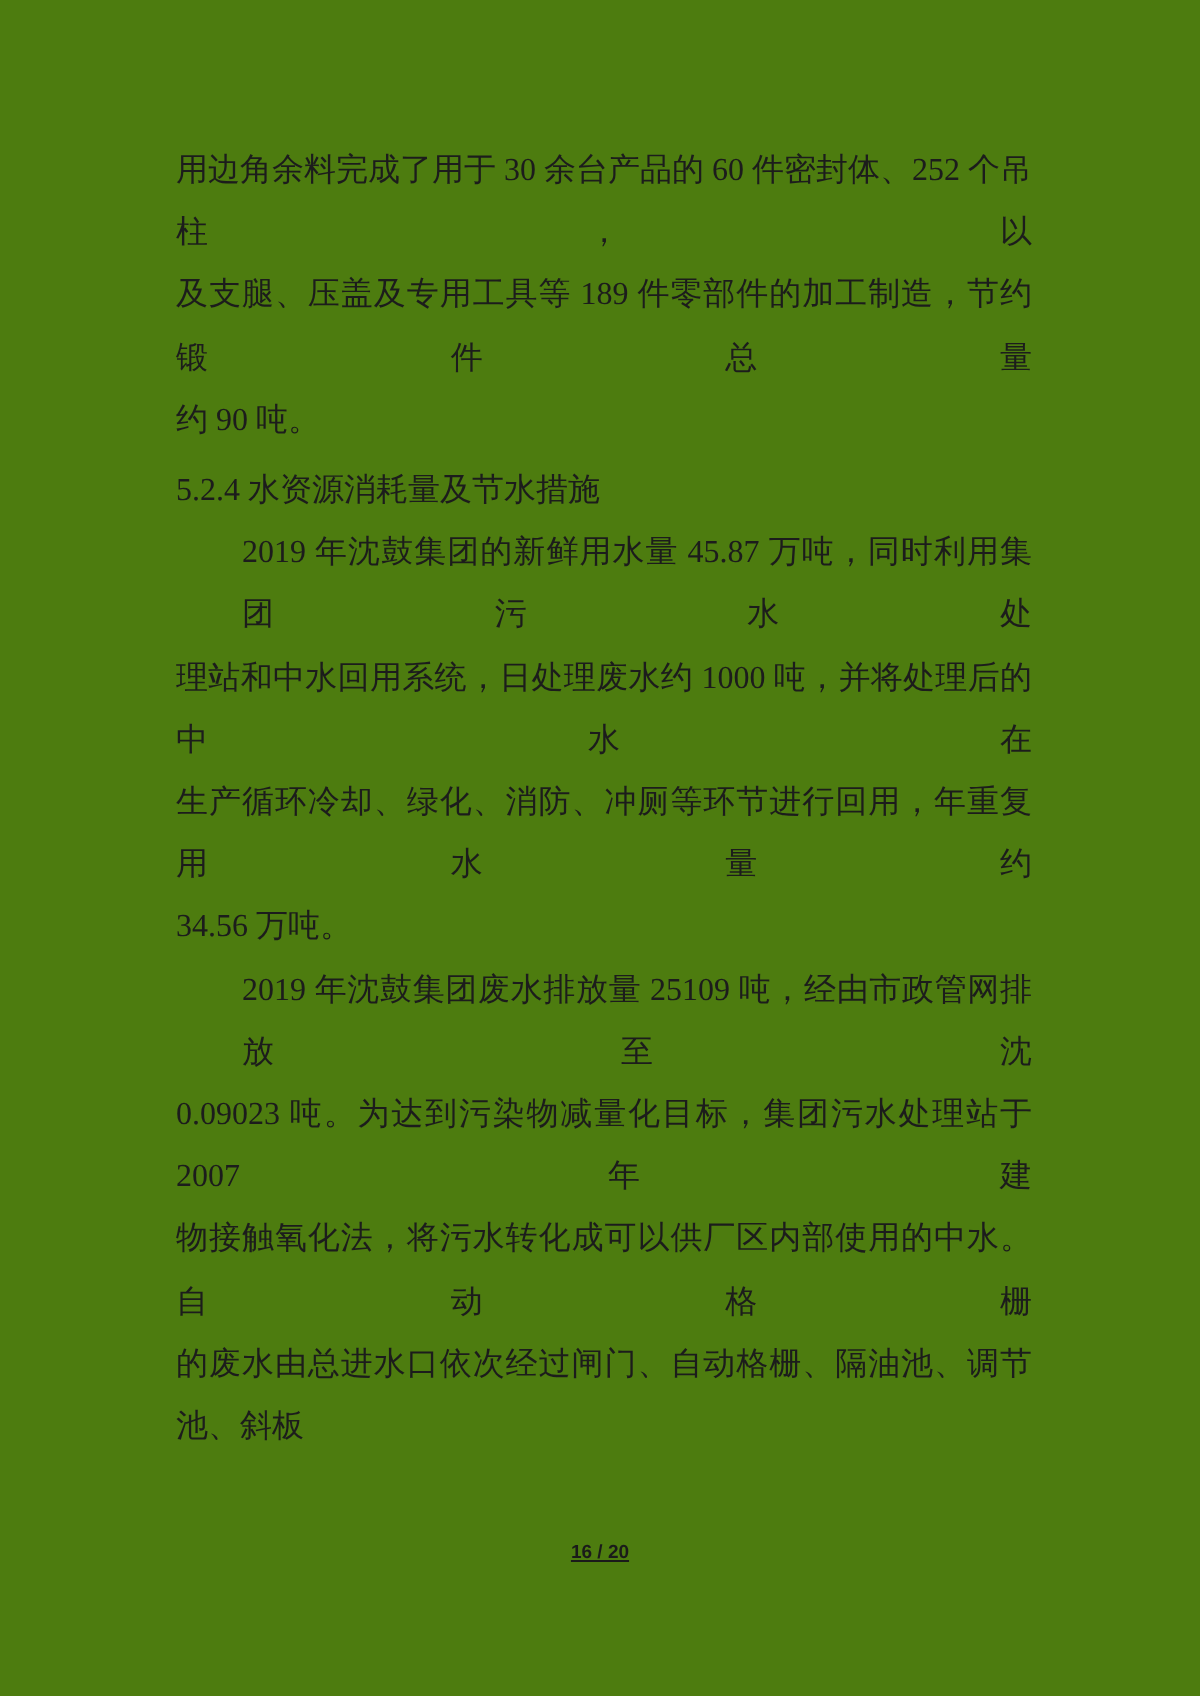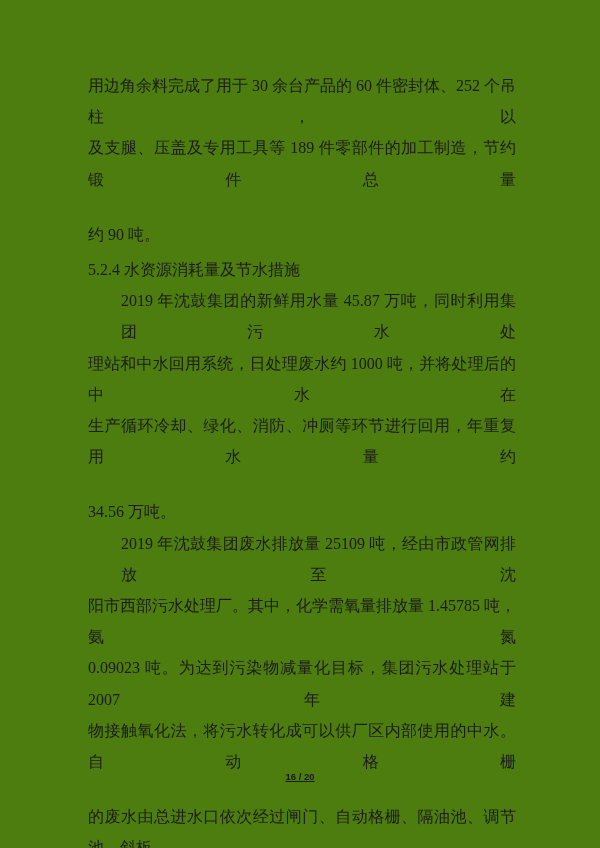--- a/index.html
+++ b/index.html
@@ -27,21 +27,20 @@
   .heading {
     margin-top: 4px;
     white-space: nowrap;
   }
   .para .line {
     text-align: justify;
     text-align-last: justify;
   }
   .para .line:last-child {
     text-align-last: left;
-    margin-top: 24px;
   }
   .para.indent .line:first-child {
     padding-left: 33px;
     font-family: Liberation Serif, serif;
   }
   .footer {
     position: absolute;
     top: 771px;
     left: 0;
     width: 600px;
@@ -70,21 +69,20 @@
     <div class="para indent">
         <div class="line">2019 年沈鼓集团的新鲜用水量 45.87 万吨，同时利用集团污水处</div>
         <div class="line">理站和中水回用系统，日处理废水约 1000 吨，并将处理后的中水在</div>
         <div class="line">生产循环冷却、绿化、消防、冲厕等环节进行回用，年重复用水量约</div>
         <div class="line">34.56 万吨。</div>
       </div>
 
 
     <div class="para indent">
         <div class="line">2019 年沈鼓集团废水排放量 25109 吨，经由市政管网排放至沈</div>
-        <div class="line">阳市西部污水处理厂。其中，化学需氧量排放量 1.45785 吨，氨氮</div>
         <div class="line">0.09023 吨。为达到污染物减量化目标，集团污水处理站于 2007 年建</div>
         <div class="line">物接触氧化法，将污水转化成可以供厂区内部使用的中水。自动格栅</div>
         <div class="line">的废水由总进水口依次经过闸门、自动格栅、隔油池、调节池、斜板</div>
       </div>
 
   </div>
 
   <div class="footer">16 / 20</div>
 </div>
 

